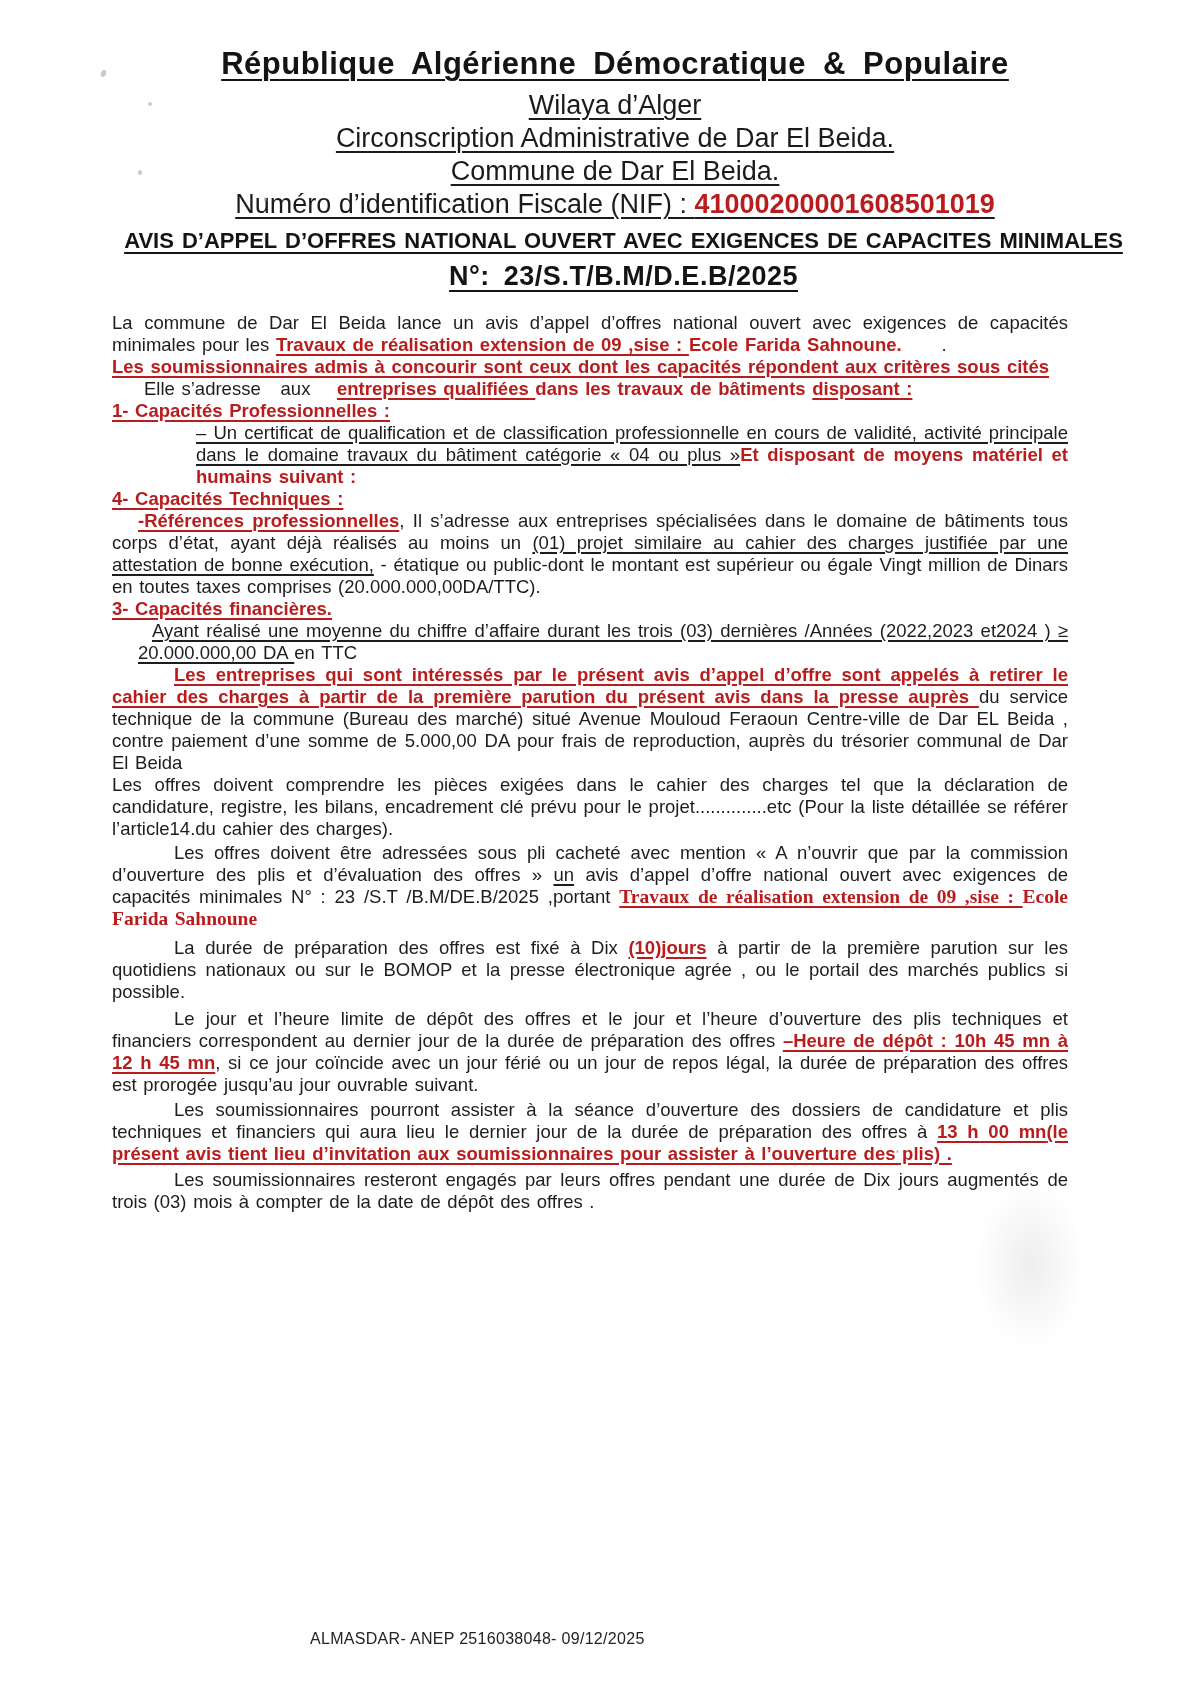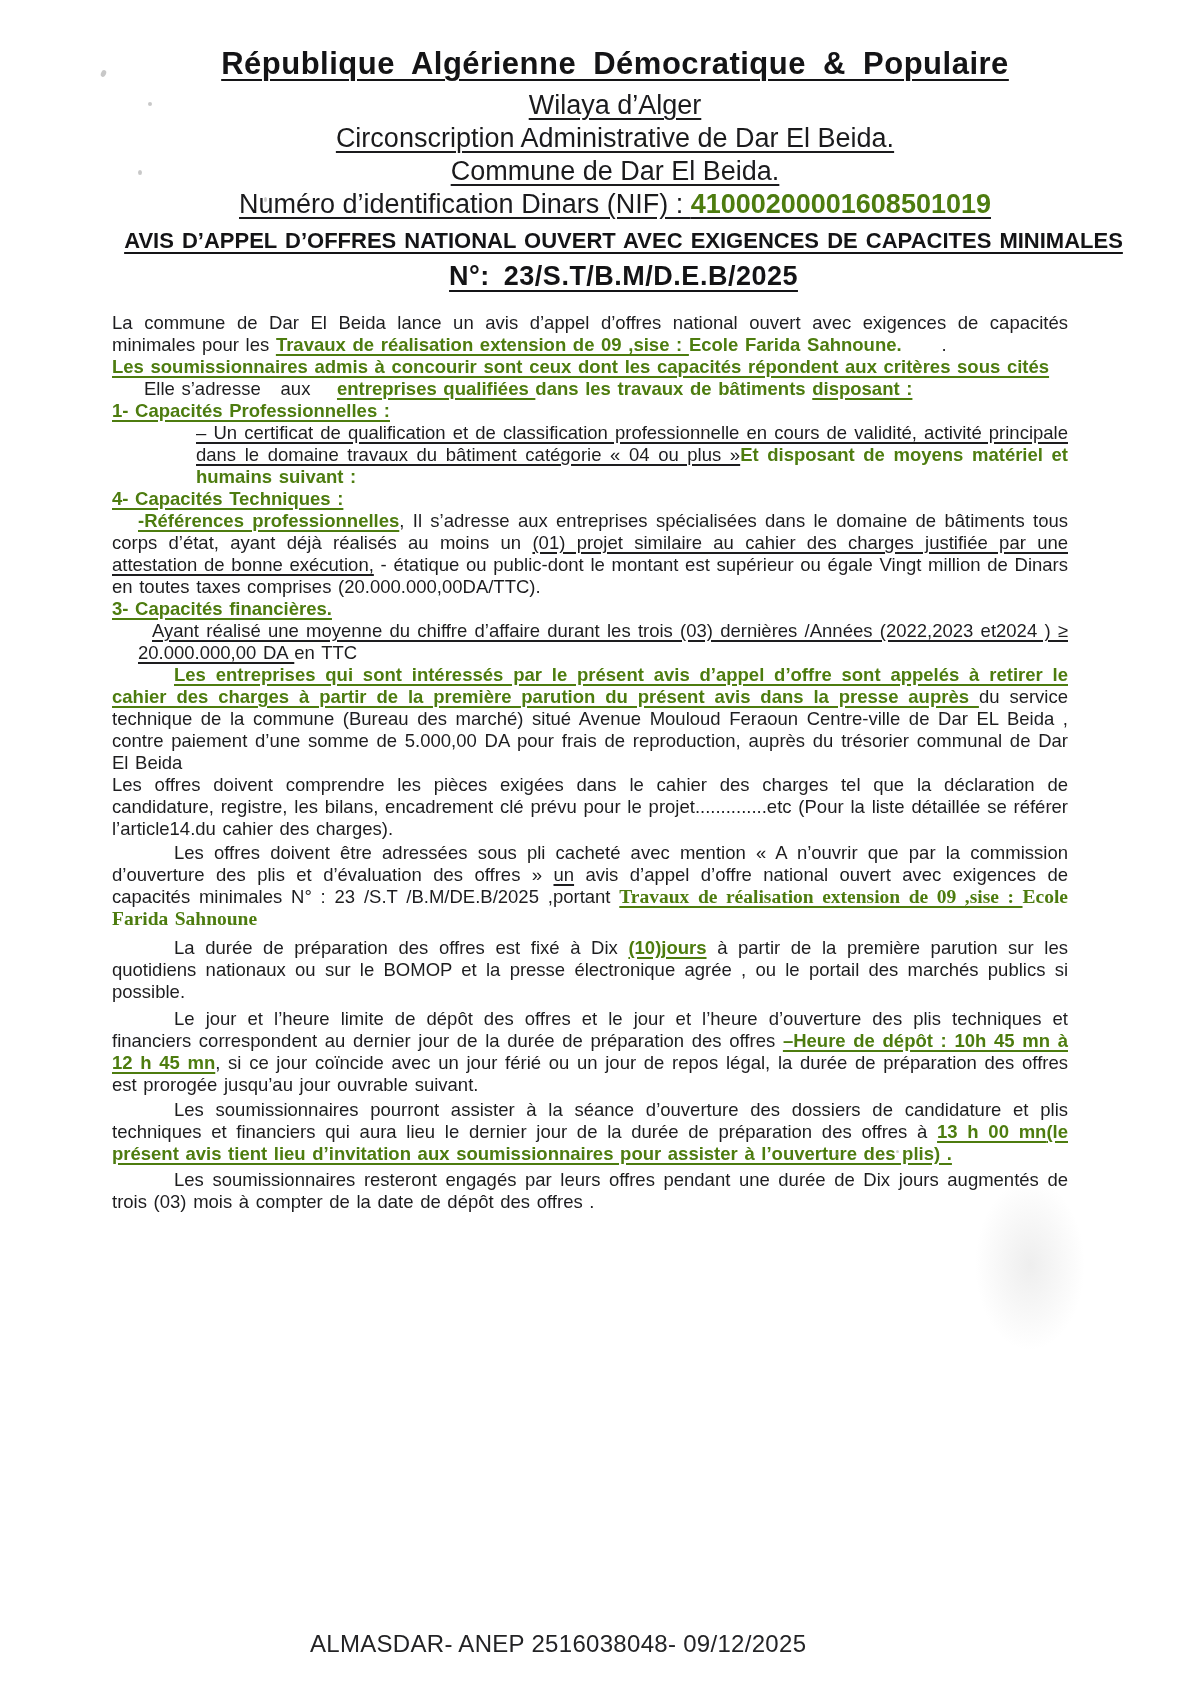--- a/index.html
+++ b/index.html
@@ -38,38 +38,38 @@
     text-decoration:underline; text-underline-offset:5px; text-decoration-thickness:2px;
     letter-spacing:0.5px; word-spacing:6px;
   }
   
   .doc-body {
     position:absolute; top:312px; left:112px; width:956px;
     font-size:18.5px; line-height:22px; color:#1d1d1f;
     word-spacing:1.5px;
   }
   .doc-body p { margin:0; text-align:justify; }
-  .s-b { font-weight:bold; color:#4d7c0f; }
+  .s-b { font-weight:bold; color:#b91c1c; }
   .s-u { text-decoration:underline; text-underline-offset:3px; text-decoration-thickness:1.5px; }
   .s-b.s-u { text-decoration-thickness:2px; }
   .s-serif { font-family:"Liberation Serif", serif; font-size:19.5px; }
   p[data-name="p-addressees"]   { text-indent:32px; }
   p[data-name="p-certificat"]   { margin-left:84px; }
   p[data-name="p-references"]   { text-indent:26px; }
   p[data-name="p-chiffre"]      { margin-left:26px; text-indent:14px; }
   p[data-name="p-retrait"]      { text-indent:62px; }
   p[data-name="p-mention"]      { text-indent:62px; margin-top:2px; }
   p[data-name="p-duree"]        { text-indent:62px; margin-top:7px; }
   p[data-name="p-heure"]        { text-indent:62px; margin-top:5px; }
   p[data-name="p-seance"]       { text-indent:62px; margin-top:3px; }
   p[data-name="p-engagement"]   { text-indent:62px; margin-top:4px; }
   
   .footer {
     position:absolute; top:1630px; left:310px;
-    font-size:24px; color:#232325; letter-spacing:0.3px;
+    font-size:16px; color:#232325; letter-spacing:0.3px;
   }
   
   .artifact { position:absolute; background:#9a9a9a; border-radius:50%; opacity:0.55; }
   .a1 { left:101px; top:70px;  width:5px; height:7px; transform:rotate(25deg); }
   .a2 { left:148px; top:102px; width:4px; height:4px; }
   .a3 { left:138px; top:170px; width:4px; height:5px; }
   .a4 { left:264px; top:197px; width:3px; height:5px; }
   .a5 { left:1042px; top:519px; width:3px; height:3px; }
   .a6 { left:836px; top:1152px; width:3px; height:3px; }
   .a7 { left:896px; top:1150px; width:3px; height:3px; }
@@ -82,21 +82,21 @@
 </head>
 <body>
 
 <div class="page" data-name="scanned-document-page">
 
   <div class="header" data-name="document-header">
     <div class="h-republic" data-name="republic-title">République Algérienne Démocratique &amp; Populaire</div>
     <div class="h-line" data-name="wilaya-line">Wilaya d’Alger</div>
     <div class="h-line" data-name="circonscription-line">Circonscription Administrative de Dar El Beida.</div>
     <div class="h-line" data-name="commune-line">Commune  de Dar El Beida.</div>
-    <div class="h-line" data-name="nif-line"><span data-name="nif-label">Numéro d’identification Dinars (NIF) : </span><span class="s-b" data-name="nif-value">41000200001608501019</span></div>
+    <div class="h-line" data-name="nif-line"><span data-name="nif-label">Numéro d’identification Fiscale (NIF) : </span><span class="s-b" data-name="nif-value">41000200001608501019</span></div>
   </div>
 
   <div class="title-block" data-name="notice-title-block">
     <div class="t1" data-name="notice-title">AVIS D’APPEL D’OFFRES NATIONAL OUVERT AVEC EXIGENCES DE CAPACITES MINIMALES</div>
     <div class="t2" data-name="notice-number">N°:  23/S.T/B.M/D.E.B/2025</div>
   </div>
 
   <div class="doc-body" data-name="document-body">
       <p data-name="p-intro"><span class="" data-name="text-segment">La  commune  de Dar El Beida  lance  un  avis  d’appel  d’offres  national  ouvert  avec  exigences  de  capacités minimales pour les </span><span class="s-b s-u" data-name="text-segment">Travaux de réalisation extension de 09 ,sise : </span><span class="s-b" data-name="text-segment">Ecole Farida Sahnoune.</span><span class="" data-name="text-segment">&nbsp;&nbsp;&nbsp;&nbsp;&nbsp;&nbsp;.</span></p>
       <p data-name="p-admission"><span class="s-b s-u" data-name="text-segment">Les soumissionnaires admis à concourir sont ceux dont les capacités répondent aux critères sous cités</span></p>

